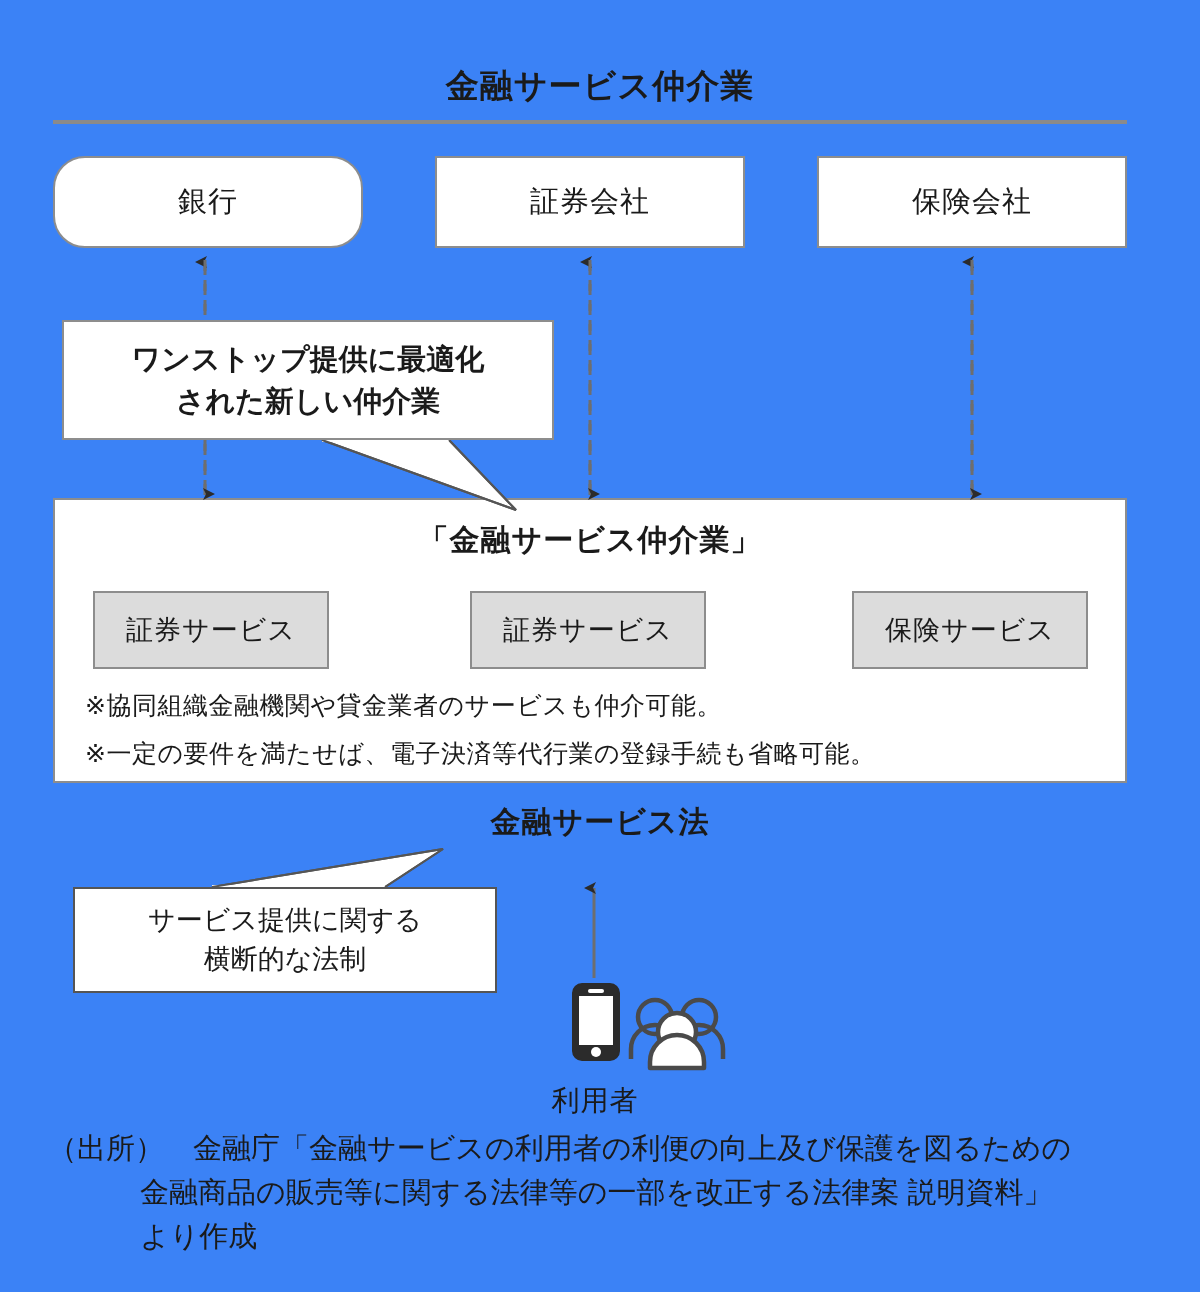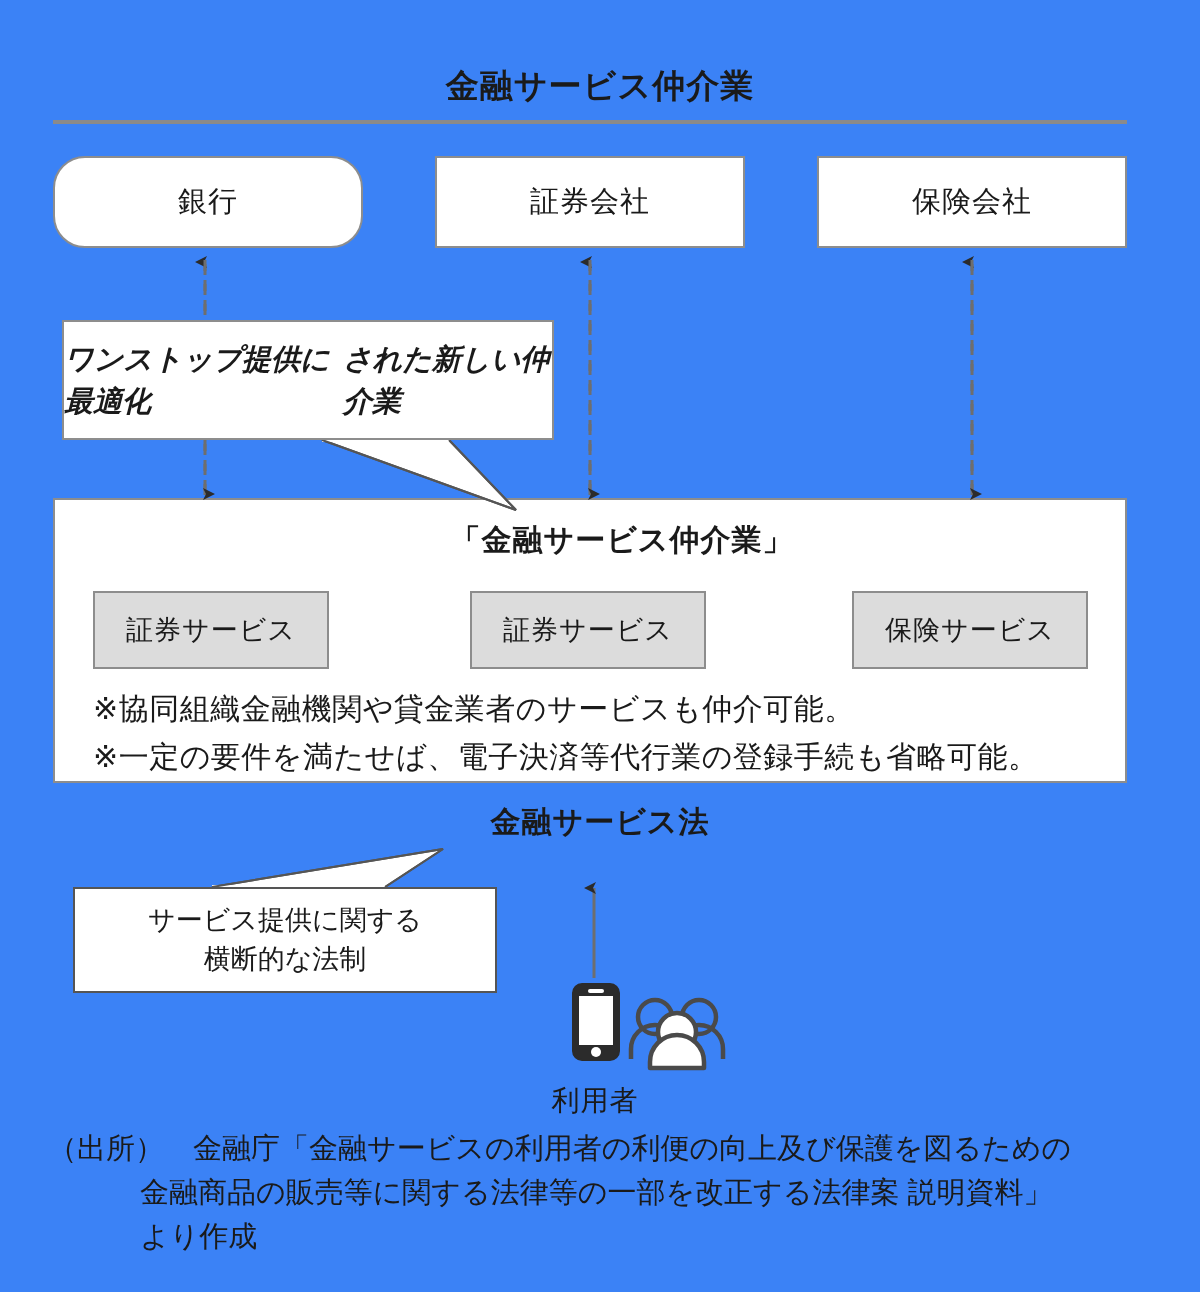--- a/index.html
+++ b/index.html
@@ -56,69 +56,68 @@
   #intermediary-box {
     left: 53px;
     top: 498px;
     width: 1074px;
     height: 285px;
     border: 2px solid #8d8d8d;
     background: #ffffff;
     box-sizing: border-box;
   }
   #intermediary-heading {
-    left: 69px;
+    left: 53px;
     top: 520px;
     width: 1074px;
     text-align: center;
     font-size: 30px;
     font-weight: 700;
     letter-spacing: 1px;
-    padding-left: 16px;
   }
   .service-box {
     position: absolute;
     height: 78px;
     top: 591px;
     background: #dcdcdc;
     border: 2px solid #8d8d8d;
     box-sizing: border-box;
     display: flex;
     align-items: center;
     justify-content: center;
     font-size: 27px;
     letter-spacing: 1px;
   }
   .note-line {
-    left: 93px;
+    left: 85px;
     width: 1000px;
-    font-size: 30px;
+    font-size: 25px;
     letter-spacing: 0.5px;
     white-space: nowrap;
   }
   #note-0 { top: 689px; }
   #note-1 { top: 737px; }
 
   
   #callout-one-stop {
     left: 62px;
     top: 320px;
     width: 492px;
     height: 120px;
     border: 2px solid #8d8d8d;
     background: #ffffff;
     box-sizing: border-box;
     display: flex;
+    flex-direction: column;
     align-items: center;
     justify-content: center;
     font-size: 29px;
     font-weight: 700;
     line-height: 1.45;
     z-index: 5;
-    font-style: italic;
   }
   #callout-law {
     left: 73px;
     top: 887px;
     width: 424px;
     height: 106px;
     border: 2px solid #555555;
     background: #ffffff;
     box-sizing: border-box;
     display: flex;

